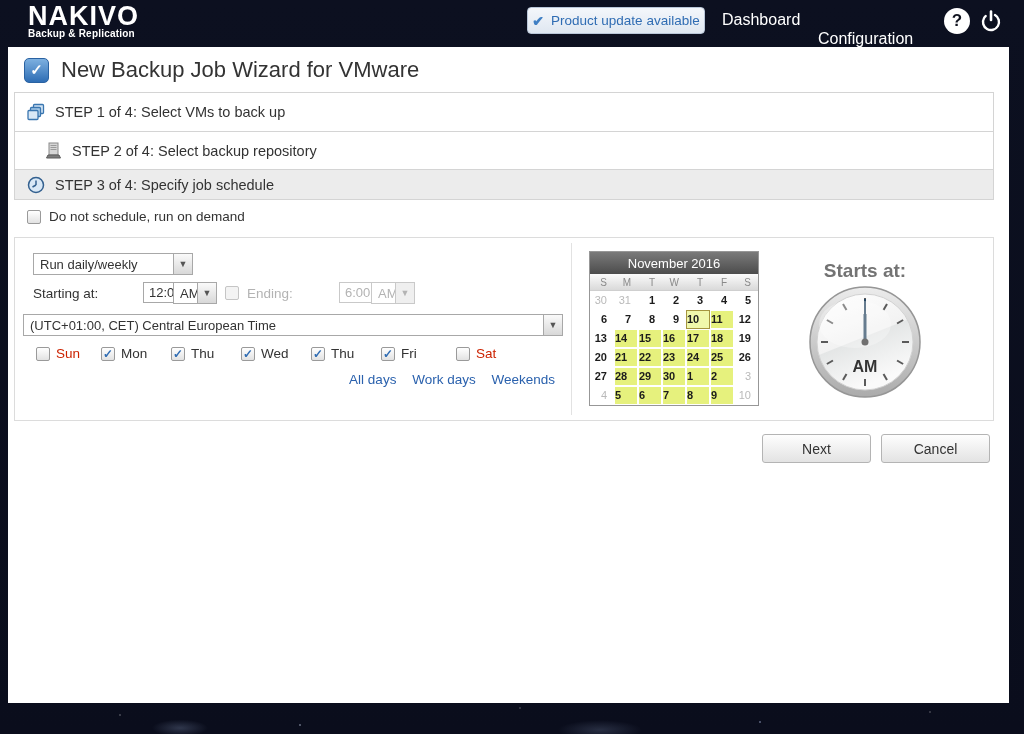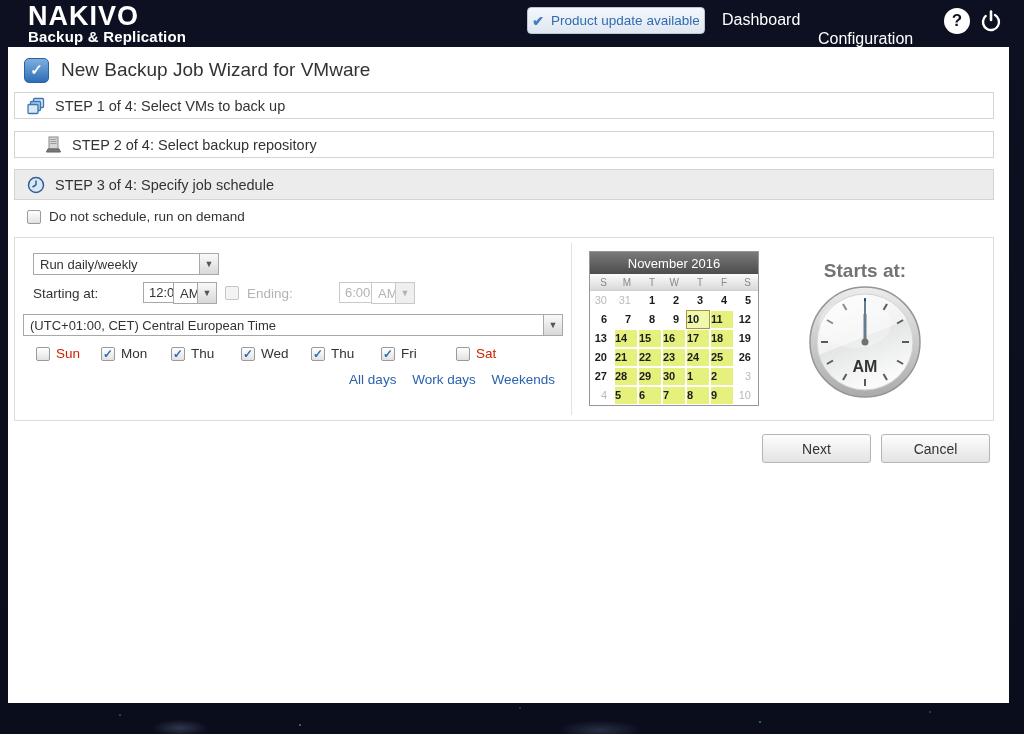--- a/index.html
+++ b/index.html
@@ -19,21 +19,21 @@
       radial-gradient(40px 12px at 180px 728px, rgba(160,180,220,.25), rgba(255,255,255,0) 70%),
       radial-gradient(60px 14px at 600px 730px, rgba(160,180,220,.2), rgba(255,255,255,0) 70%),
       linear-gradient(#0c1020, #0a0d1c);
     position:relative;
   }
 
   
   .top-bar { position:absolute; left:0; top:0; width:1024px; height:47px; }
   .logo { position:absolute; left:28px; top:3px; color:#fff; }
   .logo-title { font-size:27px; font-weight:bold; letter-spacing:1px; line-height:27px; }
-  .logo-sub { font-size:15px; font-weight:bold; letter-spacing:.2px; margin-top:-2px; }
+  .logo-sub { font-size:10px; font-weight:bold; letter-spacing:.2px; margin-top:-2px; }
   .update-btn {
     position:absolute; left:527px; top:7px; width:178px; height:27px;
     background:linear-gradient(#f4f7fb,#dfe7f1); border:1px solid #b9c6d8; border-radius:4px;
     display:flex; align-items:center; justify-content:center; gap:7px;
     color:#2f6cb3; font-size:13.5px; cursor:pointer;
   }
   .update-check { color:#3f7fc4; font-size:14px; font-weight:bold; }
   .nav-item { position:absolute; top:11px; color:#fff; font-size:16px; cursor:pointer; }
   .nav-dashboard { left:722px; }
   .nav-config { left:818px;margin-top:19px; }
@@ -47,24 +47,24 @@
   
   .panel { position:absolute; left:8px; top:47px; width:1001px; height:656px; background:#fff; }
 
   .wiz-title-row { position:absolute; left:16px; top:8px; height:30px; display:flex; align-items:center; gap:12px; }
   .wiz-icon {
     width:25px; height:25px; border-radius:5px;
     background:linear-gradient(#7db0e0,#2e6db4); border:1px solid #2a62a2;
     color:#fff; font-size:15px; font-weight:bold;
     display:flex; align-items:center; justify-content:center;
   }
-  .wiz-title { font-size:19px; color:#333; }
+  .wiz-title { font-size:22px; color:#333; }
 
   .step {
-    position:absolute; left:6px; width:980px; height:27px;
+    position:absolute; left:6px; width:980px; height:40px;
     border:1px solid #d4d4d4; background:#fff;
     display:flex; align-items:center; gap:10px; padding-left:12px;
     font-size:14.5px; color:#333; cursor:pointer;
   }
   .step.active { background:#ececec; }
   .step-1 { top:45px; } .step-2 { top:84px;padding-left:29px; } .step-3 { top:122px; height:31px; }
   .step-icon { width:18px; height:18px; display:inline-flex; }
 
   .demand-row { position:absolute; left:19px; top:162px; display:flex; align-items:center; gap:8px; font-size:13.5px; color:#333; }
 
@@ -85,21 +85,21 @@
   }
   .sel-text { flex:1; font-size:13px; color:#333; padding:0 6px; white-space:nowrap; overflow:hidden; }
   .sel-arrow {
     width:19px; height:100%; border-left:1px solid #a8a8a8;
     background:linear-gradient(#fafafa,#d8d8d8); color:#555; font-size:9px;
     display:flex; align-items:center; justify-content:center; flex:none;
   }
 
   
   .sched-box { position:absolute; left:6px; top:190px; width:980px; height:184px; border:1px solid #dcdcdc; }
-  .freq-sel { position:absolute; left:18px; top:15px; width:186px; }
+  .freq-sel { position:absolute; left:18px; top:15px; width:160px; }
   .start-row { position:absolute; left:0; top:44px; width:556px; height:22px; }
   .start-row .lbl { position:absolute; left:18px; top:4px; font-size:13.5px; color:#333; }
   .start-time { position:absolute; left:84px; top:0; width:70px; }
   .start-mer { position:absolute; left:158px; top:0; width:44px; }
   .end-check { position:absolute; left:210px; top:4px; }
   .end-lbl { position:absolute; left:232px; top:4px; font-size:13.5px; color:#333; }
   .end-time { position:absolute; left:280px; top:0; width:70px; }
   .end-mer { position:absolute; left:356px; top:0; width:44px; }
   .disabled .end-lbl { color:#b3b3b3; }
   .disabled .txt { color:#b3b3b3; border-color:#c9c9c9; }

